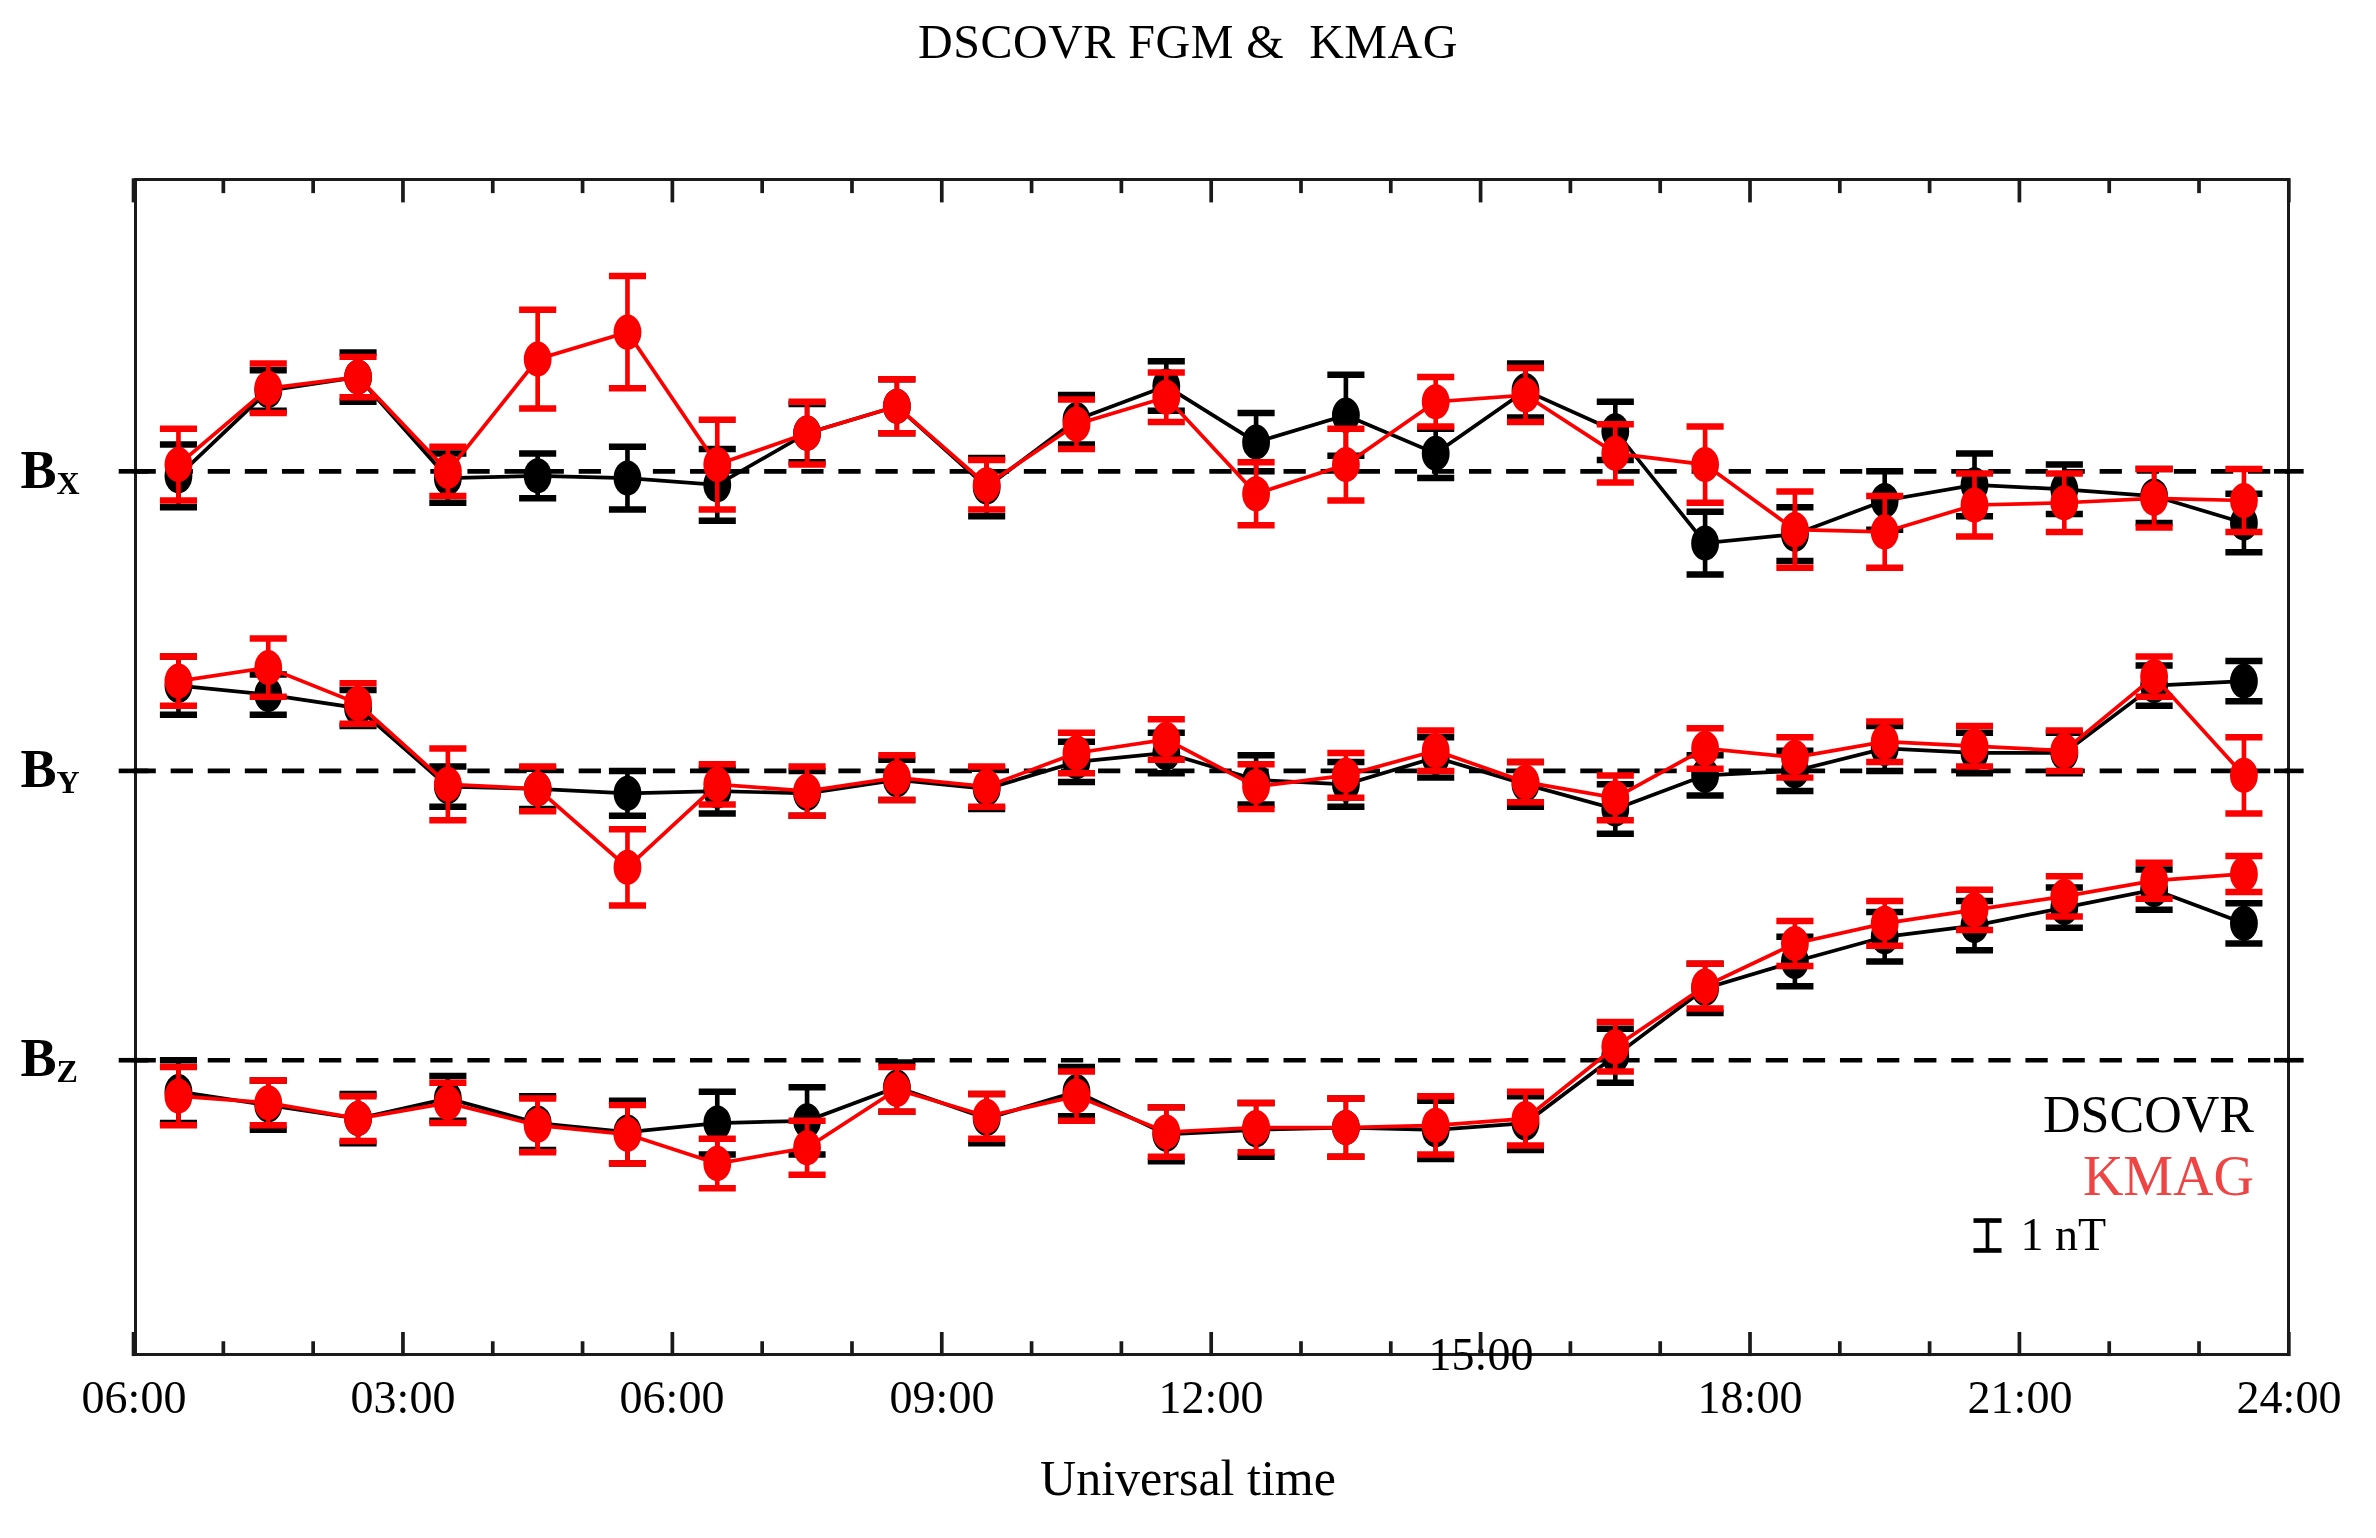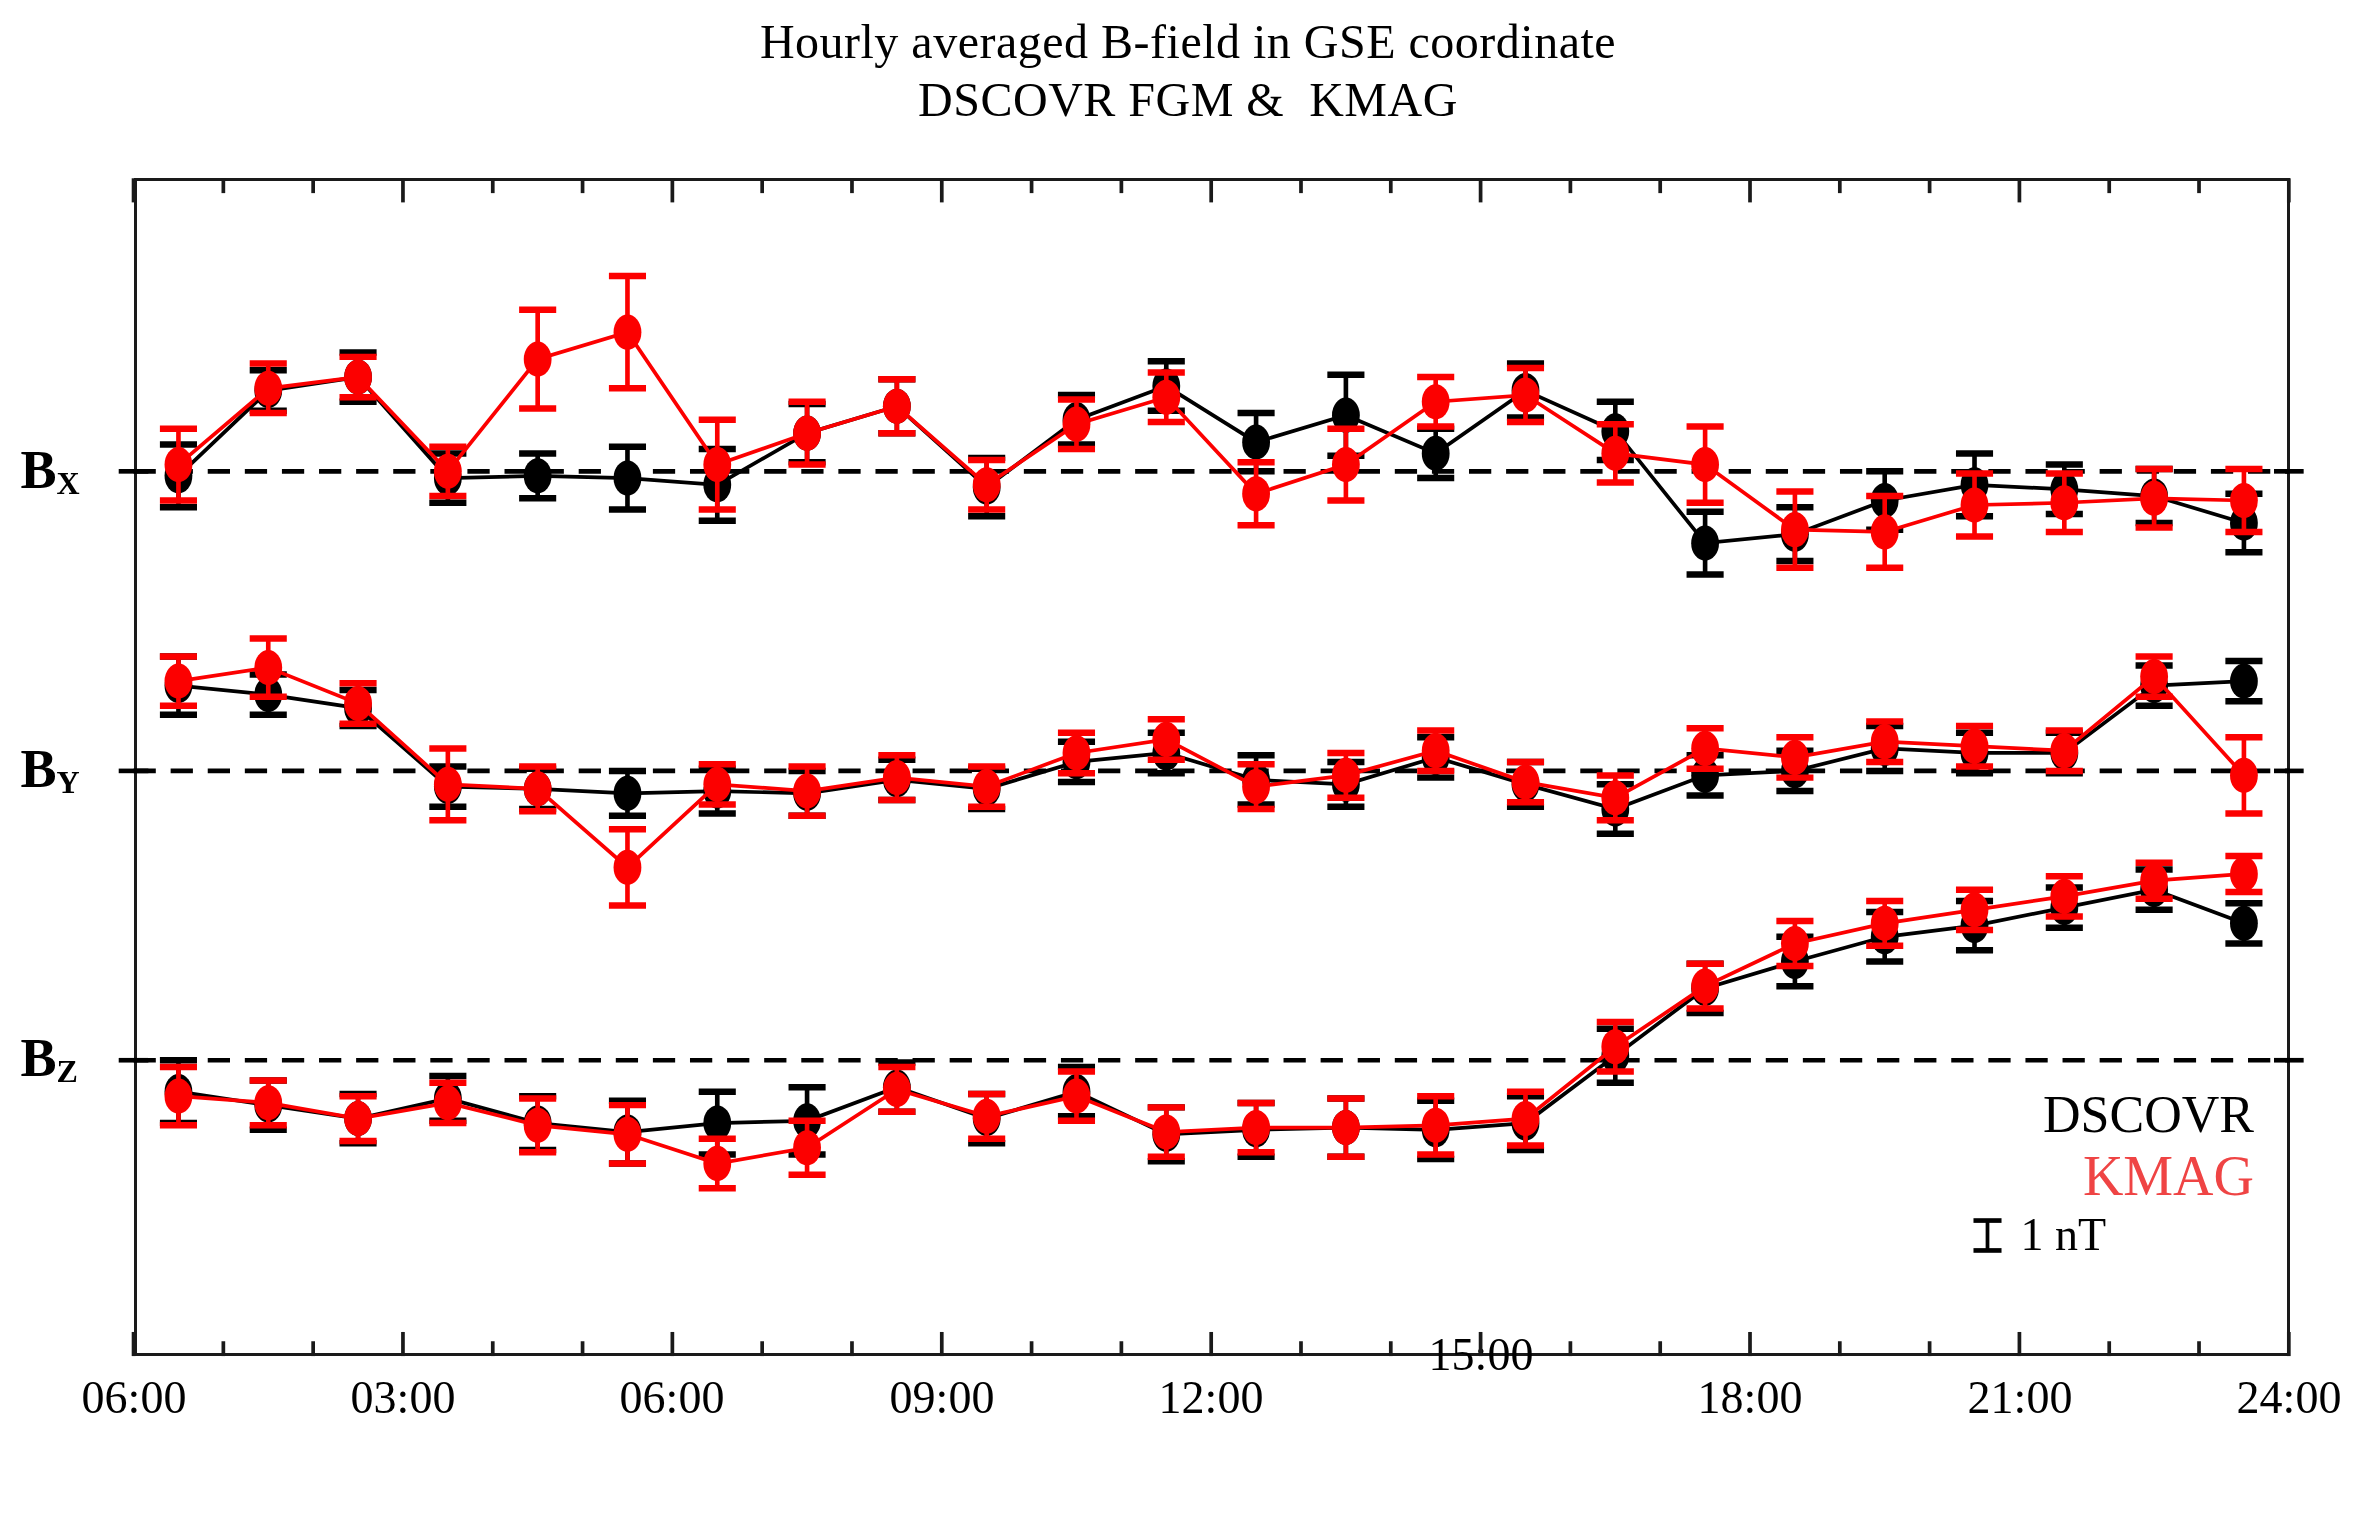--- a/index.html
+++ b/index.html
@@ -27,21 +27,20 @@
 
   svg.overlay{position:absolute;left:0;top:0;width:2376px;height:1539px;
               pointer-events:none;}
 </style>
 </head>
 <body>
 
 <div id="root">
 
   <div class="title-block">
-    <div class="title-line">Hourly averaged B-field in GSE coordinate</div>
     <div class="title-line">DSCOVR FGM &amp;  KMAG</div>
   </div>
 
   <div class="plot-frame"></div>
 
   <div class="axis-label" id="lab-bx" style="left:20.4px;top:443px;">B<sub>X</sub></div>
   <div class="axis-label" id="lab-by" style="left:20.4px;top:742px;">B<sub>Y</sub></div>
   <div class="axis-label" id="lab-bz" style="left:20.4px;top:1031px;">B<sub>Z</sub></div>
 
   <div id="xticks">
@@ -49,20 +48,21 @@
       <div class="tick-label" style="left: 403px; top: 1375px;">03:00</div>
       <div class="tick-label" style="left: 672px; top: 1375px;">06:00</div>
       <div class="tick-label" style="left: 942px; top: 1375px;">09:00</div>
       <div class="tick-label" style="left: 1211px; top: 1375px;">12:00</div>
       <div class="tick-label" style="left: 1481px; top: 1332px;">15:00</div>
       <div class="tick-label" style="left: 1750px; top: 1375px;">18:00</div>
       <div class="tick-label" style="left: 2020px; top: 1375px;">21:00</div>
       <div class="tick-label" style="left: 2289px; top: 1375px;">24:00</div>
     </div>
 
+  <div class="xaxis-title">Universal time</div>
 
   <div class="legend" style="left:1818px;top:1085px;width:436px;">
     <div class="legend-dscovr">DSCOVR</div>
     <div class="legend-kmag">KMAG</div>
     <div class="legend-scale">
       <svg width="43" height="43" viewBox="0 0 46 46" style="vertical-align:-7.4px;">
         <line x1="23" y1="7" x2="23" y2="39" stroke="#000" stroke-width="4"></line>
         <line x1="8" y1="7" x2="38" y2="7" stroke="#000" stroke-width="5"></line>
         <line x1="8" y1="39" x2="38" y2="39" stroke="#000" stroke-width="5"></line>
       </svg>

